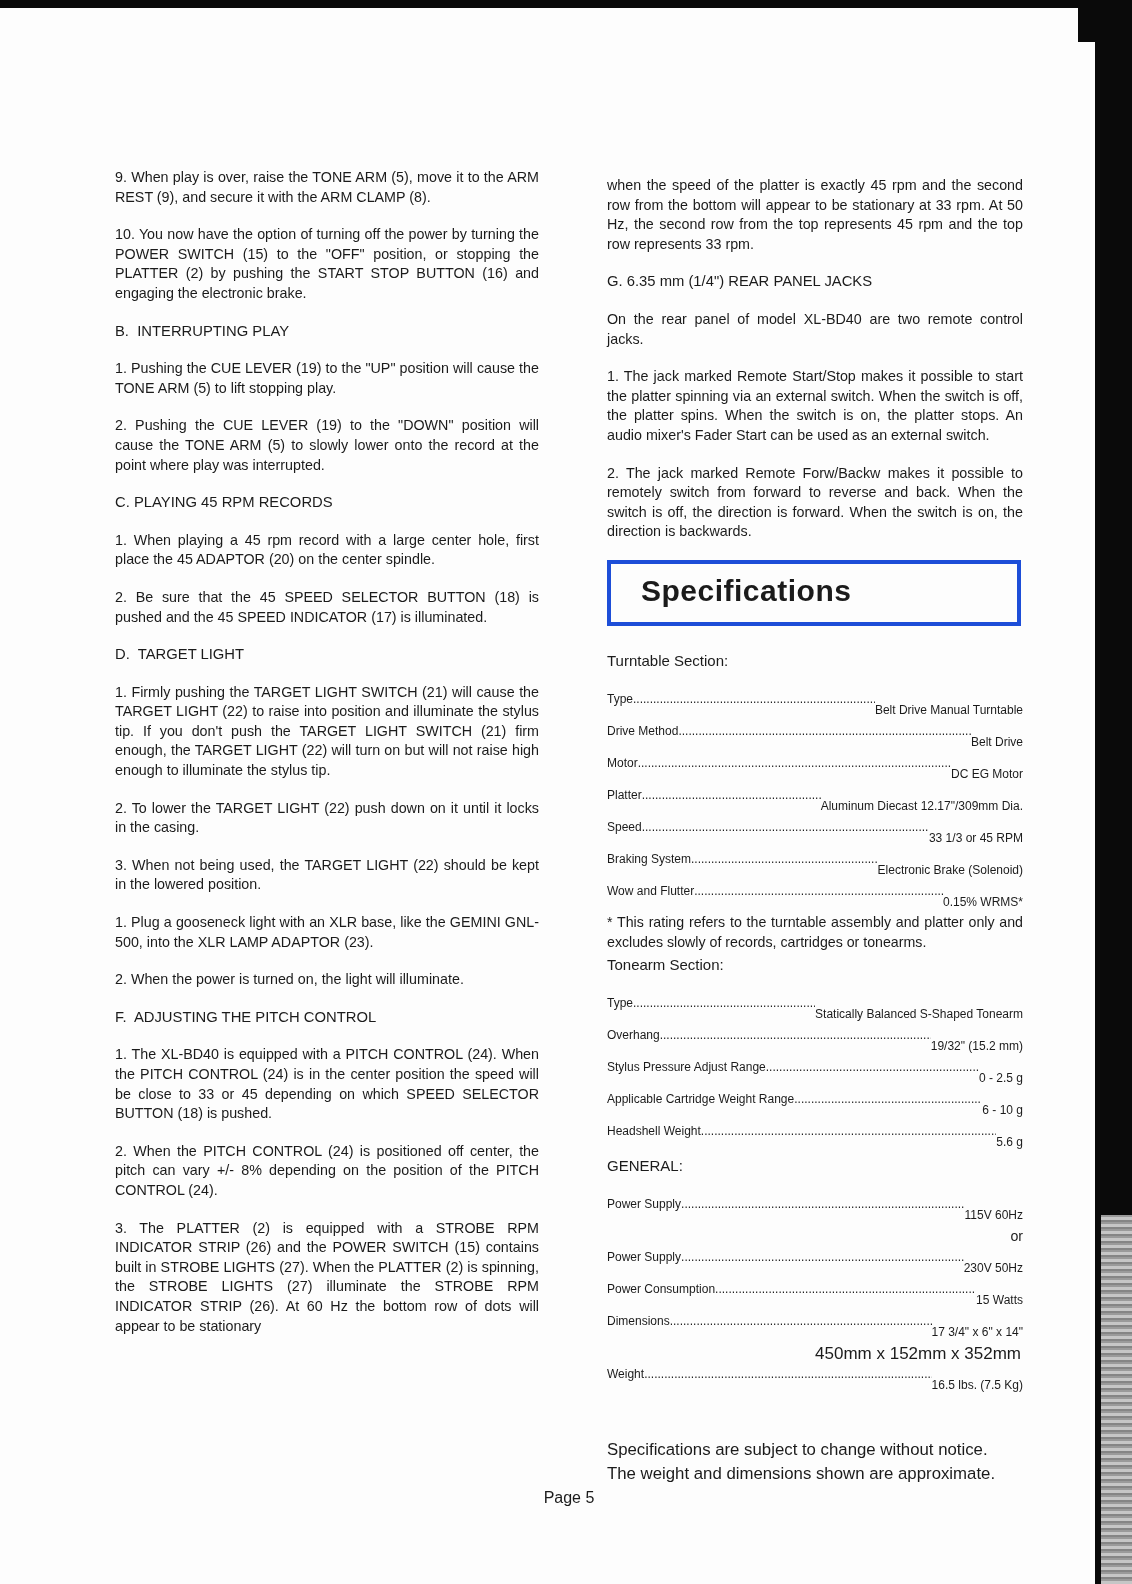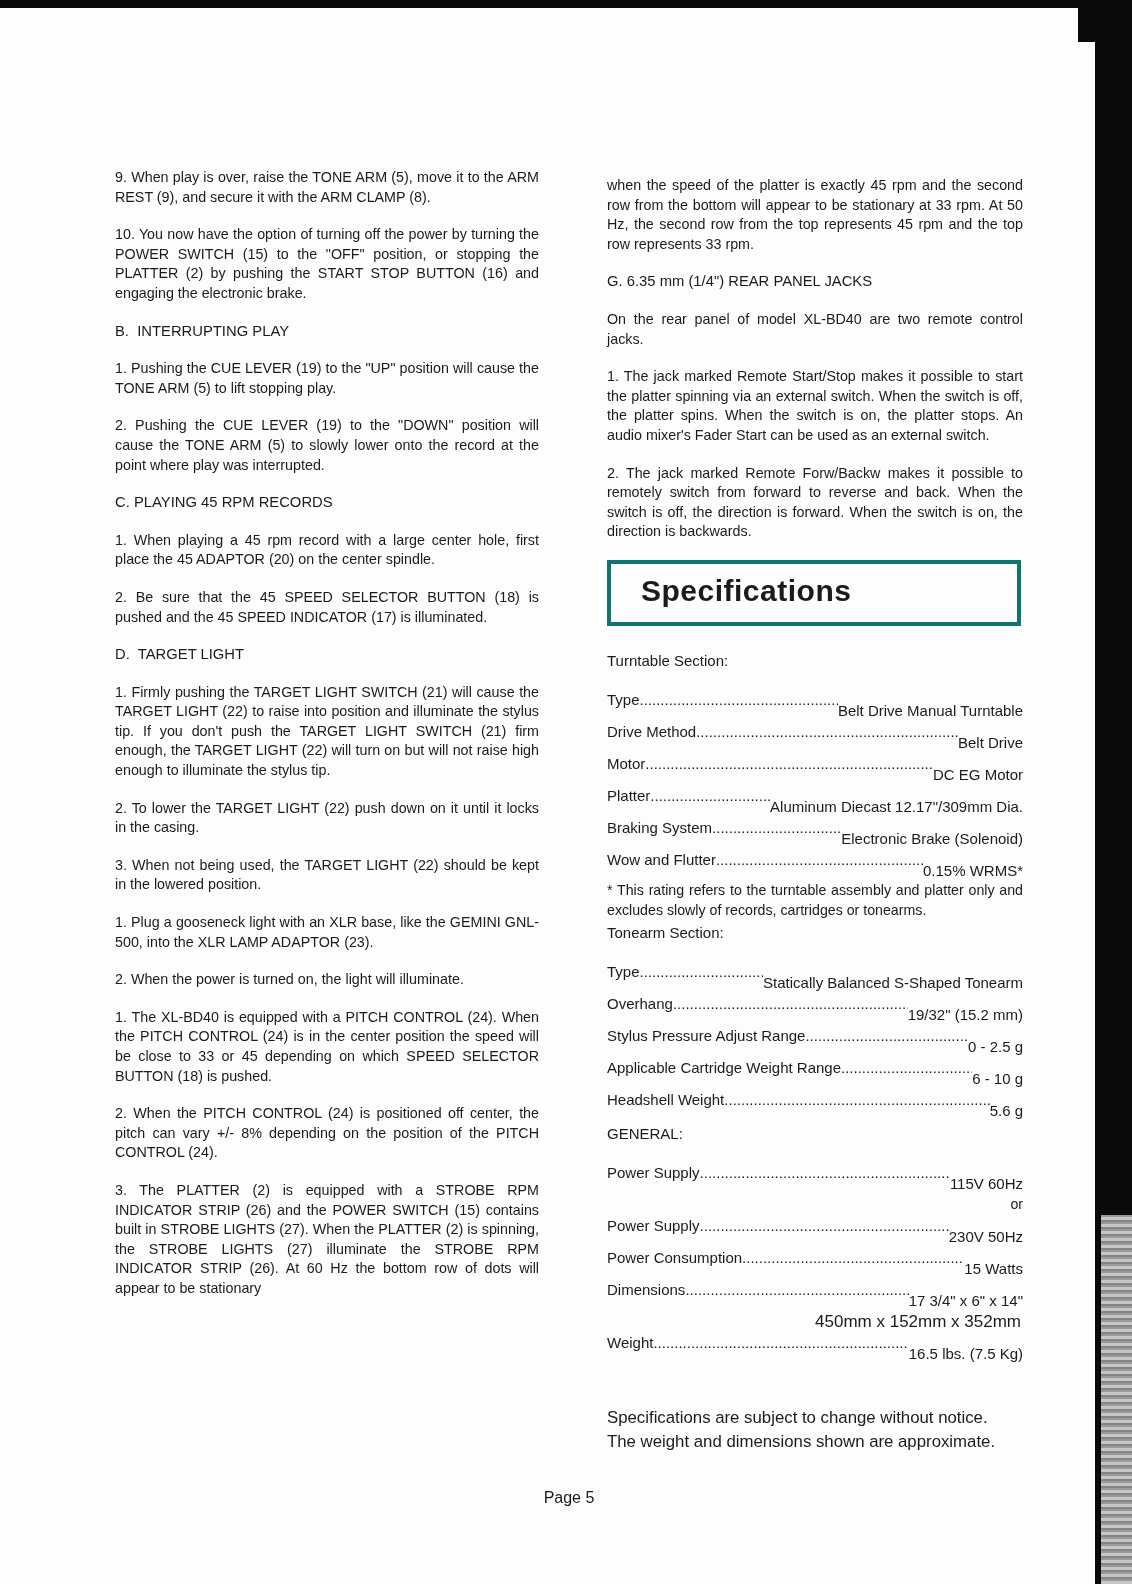--- a/index.html
+++ b/index.html
@@ -8,24 +8,24 @@
     background:#fdfdfd;
     font-family:"Liberation Sans","DejaVu Sans",sans-serif;
     color:#1b1b1b;
   }
   .col{position:absolute;}
   .col-left{left:115px;top:168px;width:424px;}
   .col-right{left:607px;top:176px;width:416px;}
   .para{margin:0 0 18px;font-size:14.3px;line-height:19.6px;text-align:justify;}
   .b{font-weight:normal;}
   .heading{margin:0 0 18px;font-size:14.8px;line-height:19.6px;white-space:pre-wrap;}
-  .spec-box{border:4px solid #0f766e;margin:6px 2px 26px 0;padding:10px 10px 14px 30px;background:#fdfdfd;}
+  .spec-box{border:4px solid #1d4ed8;margin:6px 2px 26px 0;padding:10px 10px 14px 30px;background:#fdfdfd;}
   .spec-box-title{font-size:30px;font-weight:bold;letter-spacing:.5px;}
   .spec-section{margin:4px 0 20px;font-size:15px;}
-  .spec-line{display:flex;font-size:15px;line-height:21px;}
+  .spec-line{display:flex;font-size:12px;line-height:21px;}
   .spec-label{white-space:nowrap;}
   .spec-leader{flex:1 1 auto;overflow:hidden;white-space:nowrap;}
   .spec-leader::after{content:"........................................................................................................................................................";}
   .spec-value{white-space:nowrap;margin-top:11px;}
   .spec-or{font-size:14.2px;line-height:21px;text-align:right;padding-left:160px;}
   .spec-cont{font-size:17px;line-height:21px;text-align:right;padding-right:2px;}
   .footnote{margin:0;font-size:14.2px;line-height:19.6px;text-align:justify;}
   .bignote{margin:42px 0 0;font-size:16.8px;line-height:24px;}
   .page-footer{position:absolute;left:115px;top:1489px;width:908px;text-align:center;font-size:16px;}
   
@@ -51,20 +51,21 @@
     <p class="para"><span>2.  Pushing the </span><span class="b">CUE LEVER (19)</span><span> to the </span><span class="b">"DOWN"</span><span> position will cause the </span><span class="b">TONE ARM (5)</span><span> to slowly lower onto the record at the point where play was interrupted.</span></p>
     <p class="heading">C. PLAYING 45 RPM RECORDS</p>
     <p class="para"><span>1.  When playing a 45 rpm record with a large center hole, first place the </span><span class="b">45 ADAPTOR (20)</span><span> on the center spindle.</span></p>
     <p class="para"><span>2. Be sure that the </span><span class="b">45 SPEED SELECTOR BUTTON (18)</span><span> is pushed and the </span><span class="b">45 SPEED INDICATOR (17)</span><span> is illuminated.</span></p>
     <p class="heading">D.  TARGET LIGHT</p>
     <p class="para"><span>1.  Firmly pushing  the </span><span class="b">TARGET LIGHT SWITCH (21)</span><span> will cause the </span><span class="b">TARGET LIGHT (22)</span><span> to raise into position and illuminate the stylus tip.  If you don't push the </span><span class="b">TARGET LIGHT SWITCH (21)</span><span> firm enough, the </span><span class="b">TARGET LIGHT (22)</span><span> will turn on but will not raise high enough to illuminate the stylus tip.</span></p>
     <p class="para"><span>2.  To lower the </span><span class="b">TARGET LIGHT (22)</span><span> push down on it until it locks in the casing.</span></p>
     <p class="para"><span>3.  When not  being used, the </span><span class="b">TARGET LIGHT (22)</span><span> should be kept in the lowered position.</span></p>
     <p class="para"><span>1.   Plug  a  gooseneck  light  with  an  XLR  base,  like  the GEMINI GNL-500, into the </span><span class="b">XLR LAMP ADAPTOR (23)</span><span>.</span></p>
     <p class="para"><span>2.  When the power is turned on, the light will illuminate.</span></p>
+    <p class="heading">F.  ADJUSTING THE PITCH CONTROL</p>
     <p class="para"><span>1.  The XL-BD40 is equipped with a </span><span class="b">PITCH CONTROL (24)</span><span>. When the </span><span class="b">PITCH CONTROL (24)</span><span> is in the center position the speed will be close to 33 or 45 depending on which </span><span class="b">SPEED SELECTOR BUTTON (18)</span><span> is pushed.</span></p>
     <p class="para"><span>2.   When  the </span><span class="b">PITCH CONTROL (24)</span><span> is positioned off center, the pitch can vary  +/- 8% depending on the position of the </span><span class="b">PITCH CONTROL (24)</span><span>.</span></p>
     <p class="para"><span>3.  The </span><span class="b">PLATTER (2)</span><span> is equipped with a  </span><span class="b">STROBE RPM INDICATOR STRIP (26)</span><span> and the </span><span class="b">POWER SWITCH (15)</span><span> contains built in </span><span class="b">STROBE LIGHTS (27)</span><span>.  When the </span><span class="b">PLATTER (2)</span><span> is spinning, the </span><span class="b">STROBE LIGHTS (27)</span><span> illuminate the </span><span class="b">STROBE RPM INDICATOR STRIP (26)</span><span>.  At 60 Hz the bottom row of dots will appear to be stationary</span></p>
   </div>
 <div class="col col-right" id="col-right">
     <p class="para"><span>when the speed of the platter is exactly 45 rpm and the second row from the bottom will appear to be stationary at 33 rpm. At 50 Hz, the second row from the top represents 45 rpm and the top row represents 33 rpm.</span></p>
     <p class="heading">G. 6.35 mm (1/4") REAR PANEL JACKS</p>
     <p class="para"><span>On the rear panel of model XL-BD40 are two remote control jacks.</span></p>
     <p class="para"><span>1. The jack marked Remote Start/Stop makes it possible to start the platter spinning via an external switch. When the switch is off, the platter spins. When the switch is on, the platter stops. An audio mixer's Fader Start can be used as an external switch.</span></p>
     <p class="para"><span>2. The jack marked Remote Forw/Backw makes it possible to remotely switch from forward to reverse and back. When the switch is off, the direction is forward. When the switch is on, the direction is backwards.</span></p>
@@ -84,20 +85,25 @@
     </div>
     <div class="spec-line">
       <span class="spec-label">Motor</span>
       <span class="spec-leader"></span>
       <span class="spec-value">DC EG Motor</span>
     </div>
     <div class="spec-line">
       <span class="spec-label">Platter</span>
       <span class="spec-leader"></span>
       <span class="spec-value">Aluminum Diecast  12.17"/309mm Dia.</span>
+    </div>
+    <div class="spec-line">
+      <span class="spec-label">Speed</span>
+      <span class="spec-leader"></span>
+      <span class="spec-value">33 1/3 or 45 RPM</span>
     </div>
     <div class="spec-line">
       <span class="spec-label">Braking System</span>
       <span class="spec-leader"></span>
       <span class="spec-value">Electronic Brake (Solenoid)</span>
     </div>
     <div class="spec-line">
       <span class="spec-label">Wow and Flutter</span>
       <span class="spec-leader"></span>
       <span class="spec-value">0.15% WRMS*</span>

